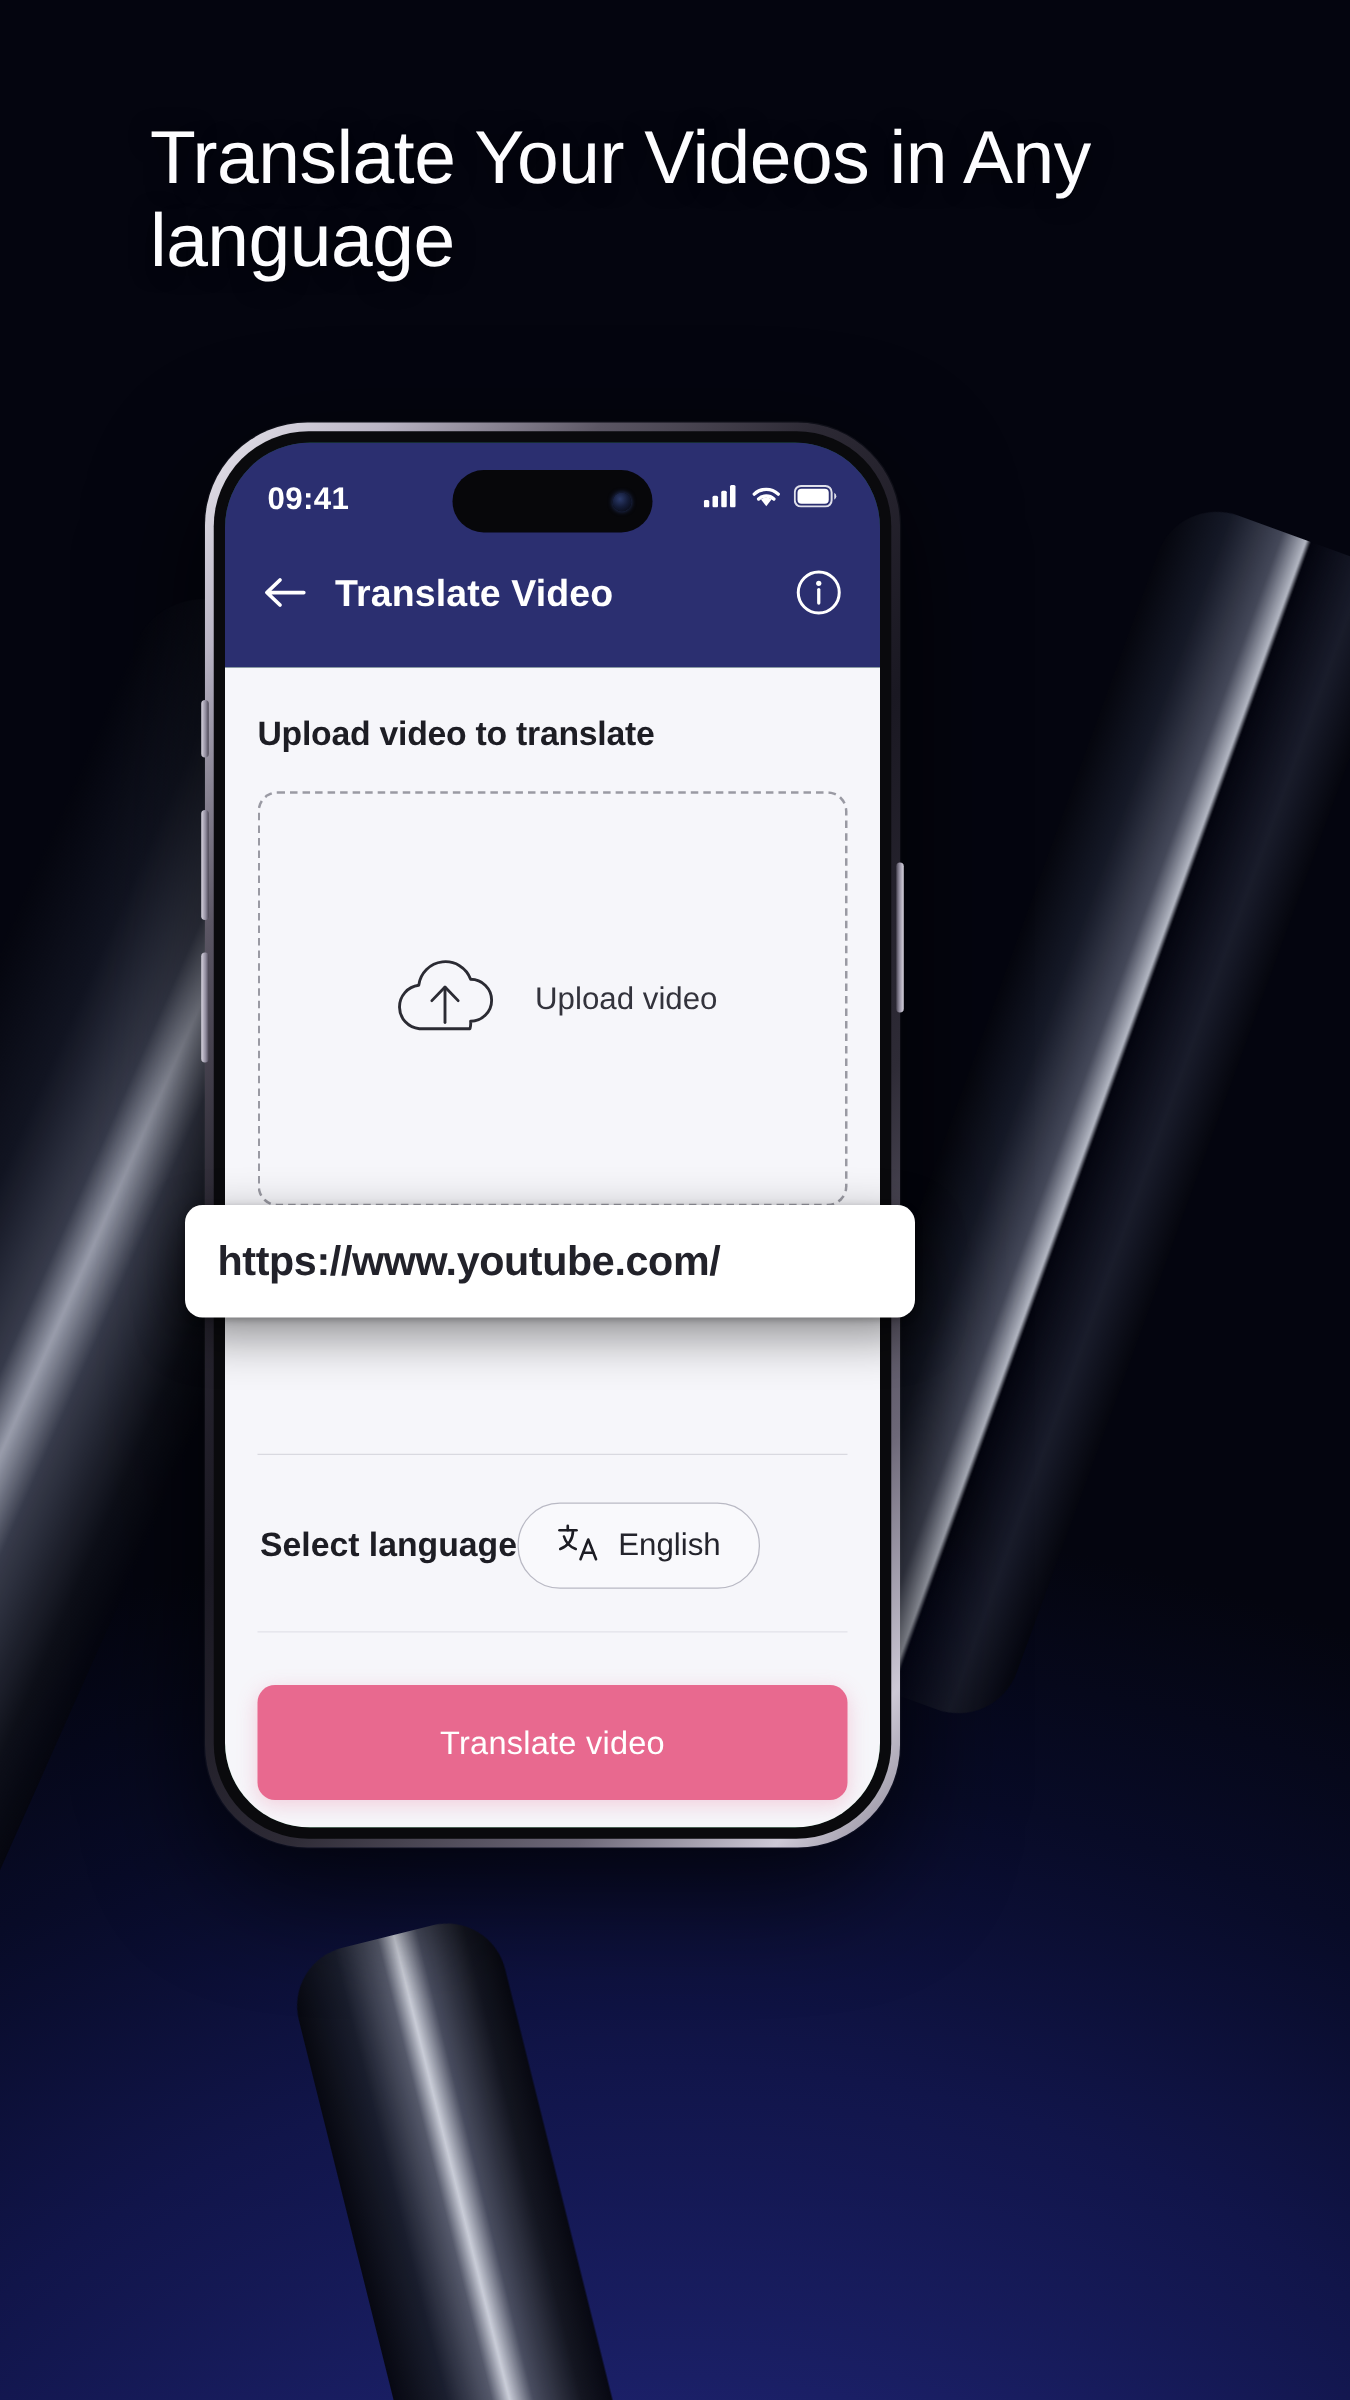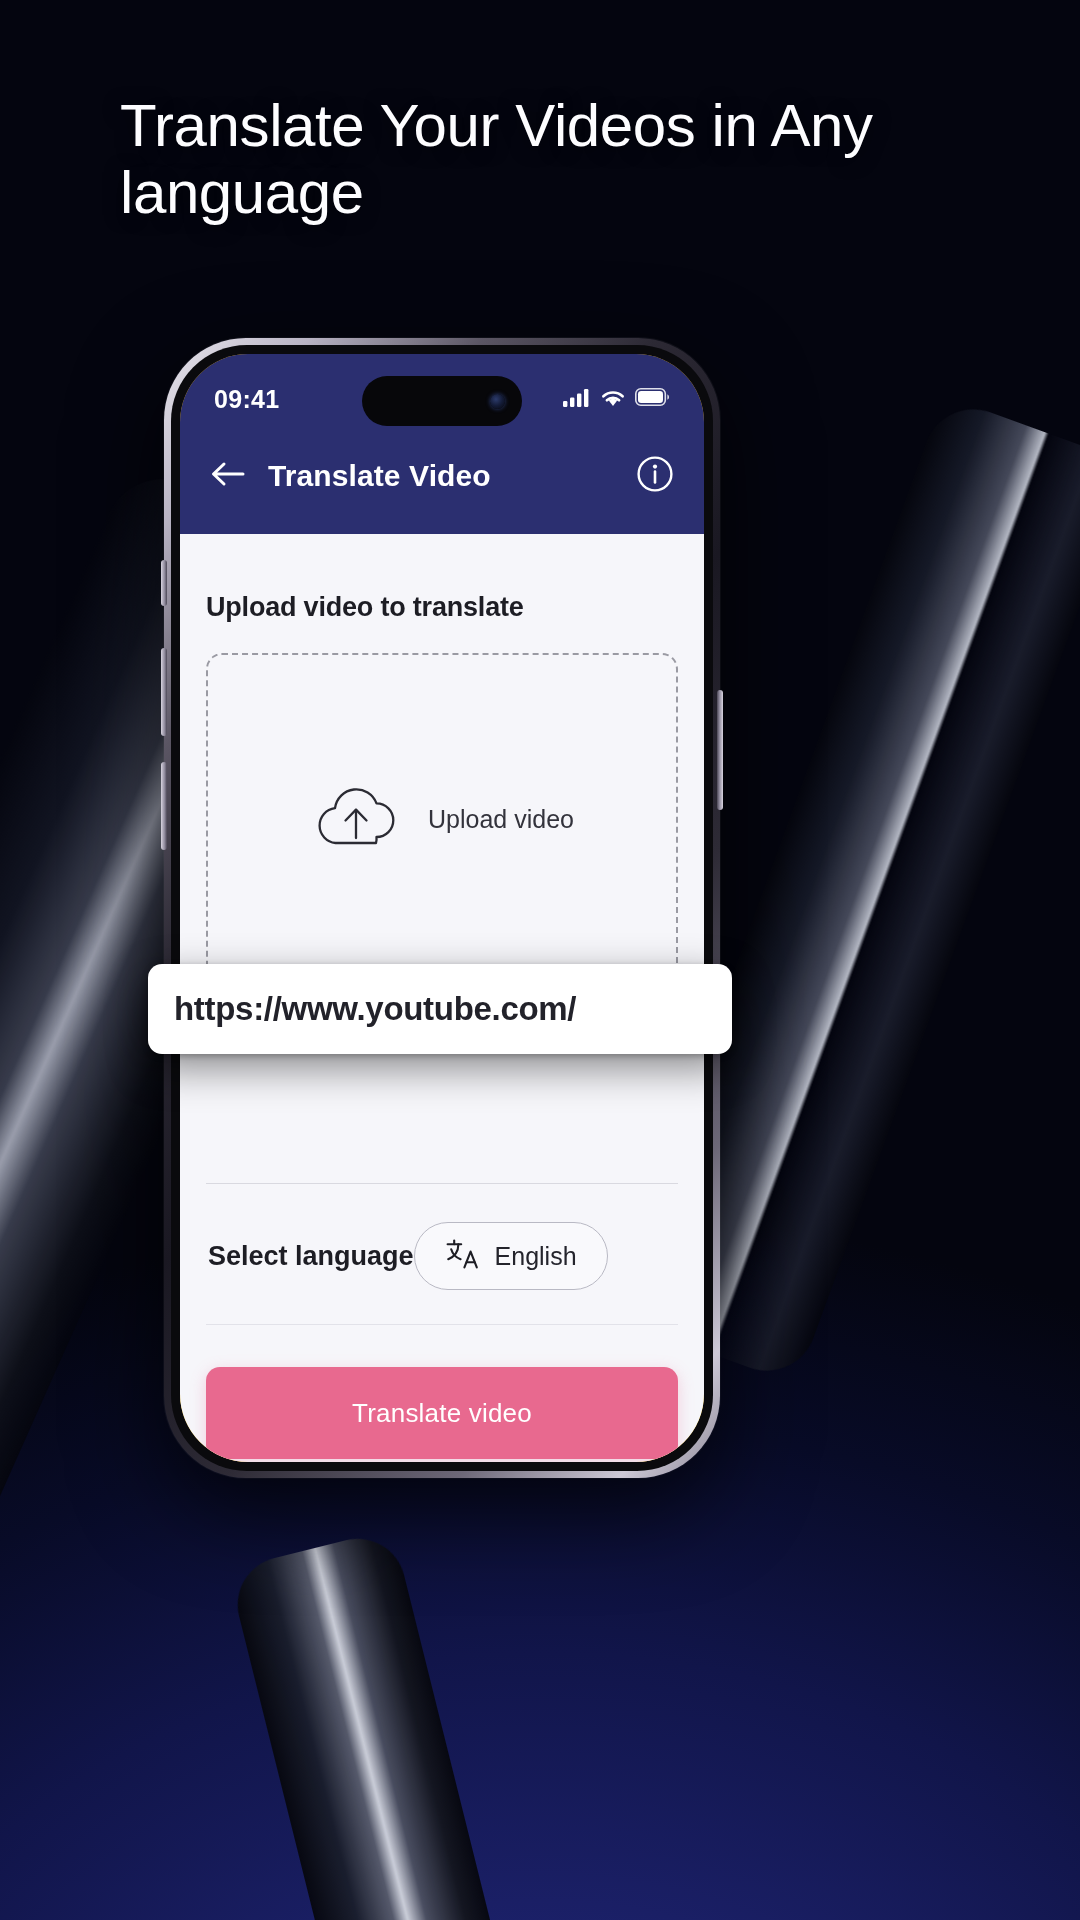--- a/index.html
+++ b/index.html
@@ -76,21 +76,21 @@
     width:100%; height:100%;
     border-radius:76px;
     background:#0a0a0d;
     padding:9px;
   }
   #screen {
     position:relative;
     width:100%; height:100%;
     border-radius:68px;
     overflow:hidden;
-    background:#eab308;
+    background:#14532d;
   }
 
   
   .side-btn {
     position:absolute;
     width:6px;
     background:linear-gradient(90deg,#d8d4e0,#8f8a9c 60%,#4a4654);
     border-radius:3px;
   }
   #btn-mute { left:-3px; top:222px; height:46px; }
@@ -134,21 +134,21 @@
   #navbar {
     display:flex; align-items:center;
     padding:0 30px;
     height:calc(180px - 64px);
     gap:22px;
   }
   #nav-title { color:#fff; font-size:30px; font-weight:600; letter-spacing:.1px; flex:1; }
 
   
   #app-body {
-    padding:58px 26px 0 26px;
+    padding:38px 26px 0 26px;
     background:#f6f6fa;
     height:calc(100% - 180px);
     position:relative;
   }
   #section-title {
     font-size:27px; font-weight:700; color:#1d1d24;
     letter-spacing:-0.2px;
     margin-bottom:30px;
   }
   #dropzone {

